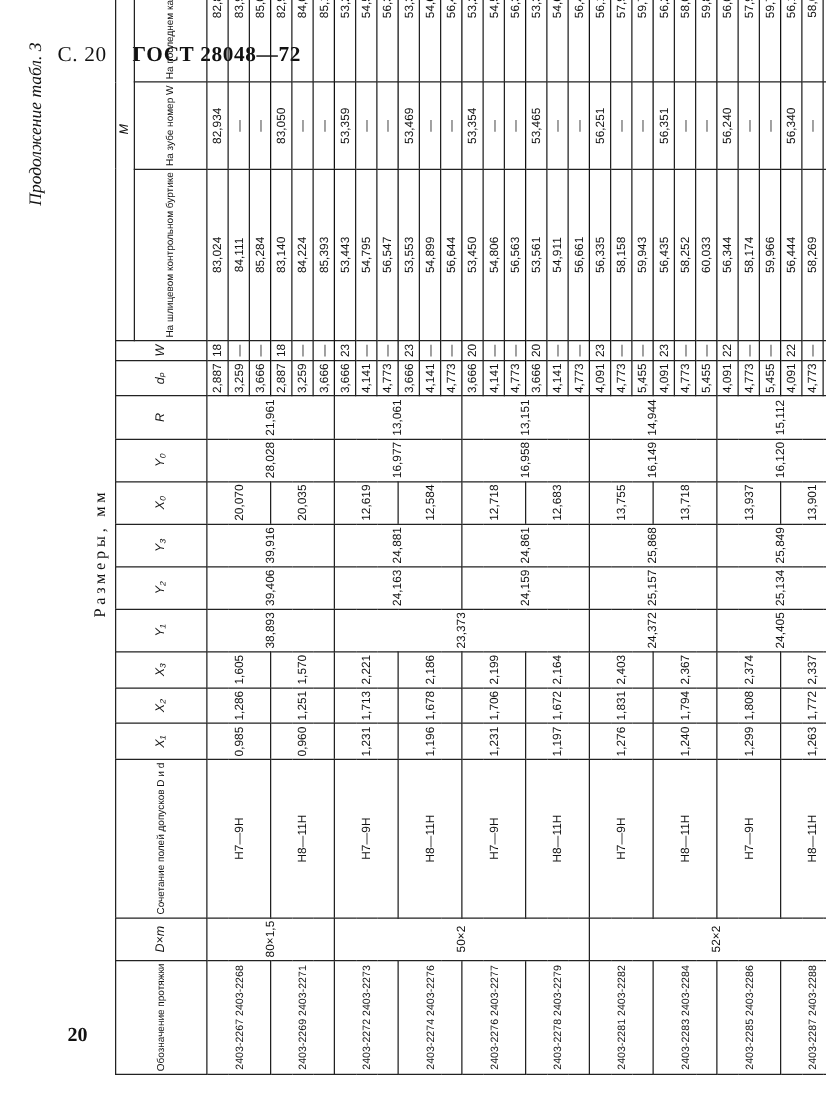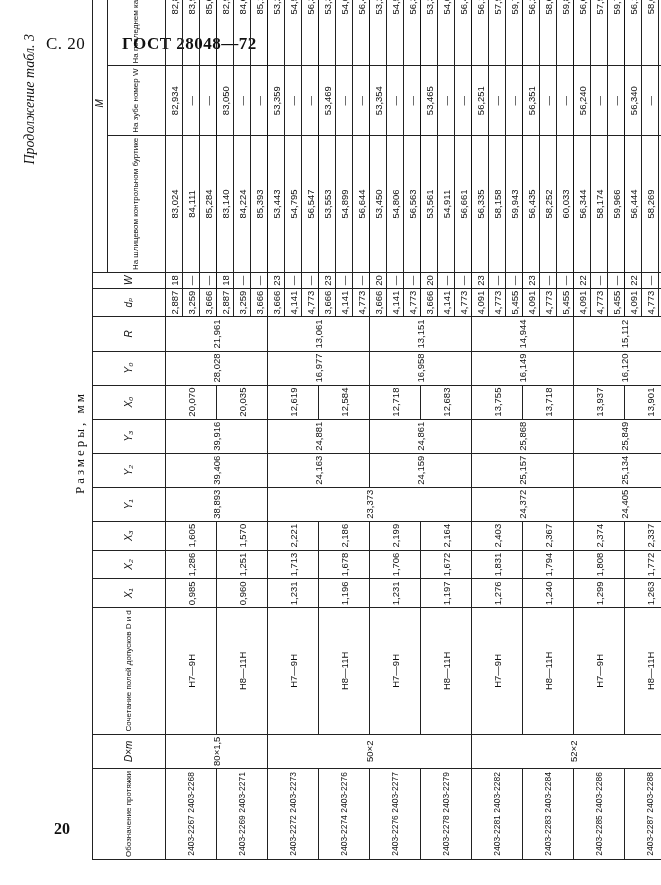--- a/index.html
+++ b/index.html
@@ -1,18 +1,18 @@
 <!DOCTYPE html>
 <html><head>
 <meta charset="utf-8">
 <style>
   html,body{margin:0;padding:0;background:#fff;}
   body{width:661px;height:885px;position:relative;overflow:hidden;font-family:"Liberation Serif","DejaVu Serif",serif;color:#111;}
   .page-header{position:absolute;left:46px;top:34px;font-size:17px;letter-spacing:0.5px;}
-  .page-header .pg{margin-right:32px;text-align:right;}
+  .page-header .pg{margin-right:16px;text-align:right;}
   .page-header .std{font-weight:bold;}
   .page-num{position:absolute;left:54px;top:820px;font-size:16px;font-weight:bold;}
   
   .land{position:absolute;left:0;top:885px;width:885px;height:661px;transform-origin:0 0;transform:rotate(-90deg);}
   .cont-label{position:absolute;right:34px;top:22px;font-style:italic;font-size:14px;}
   .dims-label{position:absolute;left:0;width:885px;top:72px;text-align:center;font-size:13px;letter-spacing:3px;}
   table.t{position:absolute;left:25px;top:92px;border-collapse:collapse;font-family:"Liberation Sans","DejaVu Sans",sans-serif;font-size:9.5px;}
   table.t td, table.t th{border:1px solid #222;padding:0 2px;text-align:center;white-space:nowrap;}
   table.t th{font-weight:normal;font-size:8px;line-height:1.05;height:72px;}
   table.t th.sym{font-style:italic;font-size:10px;}

